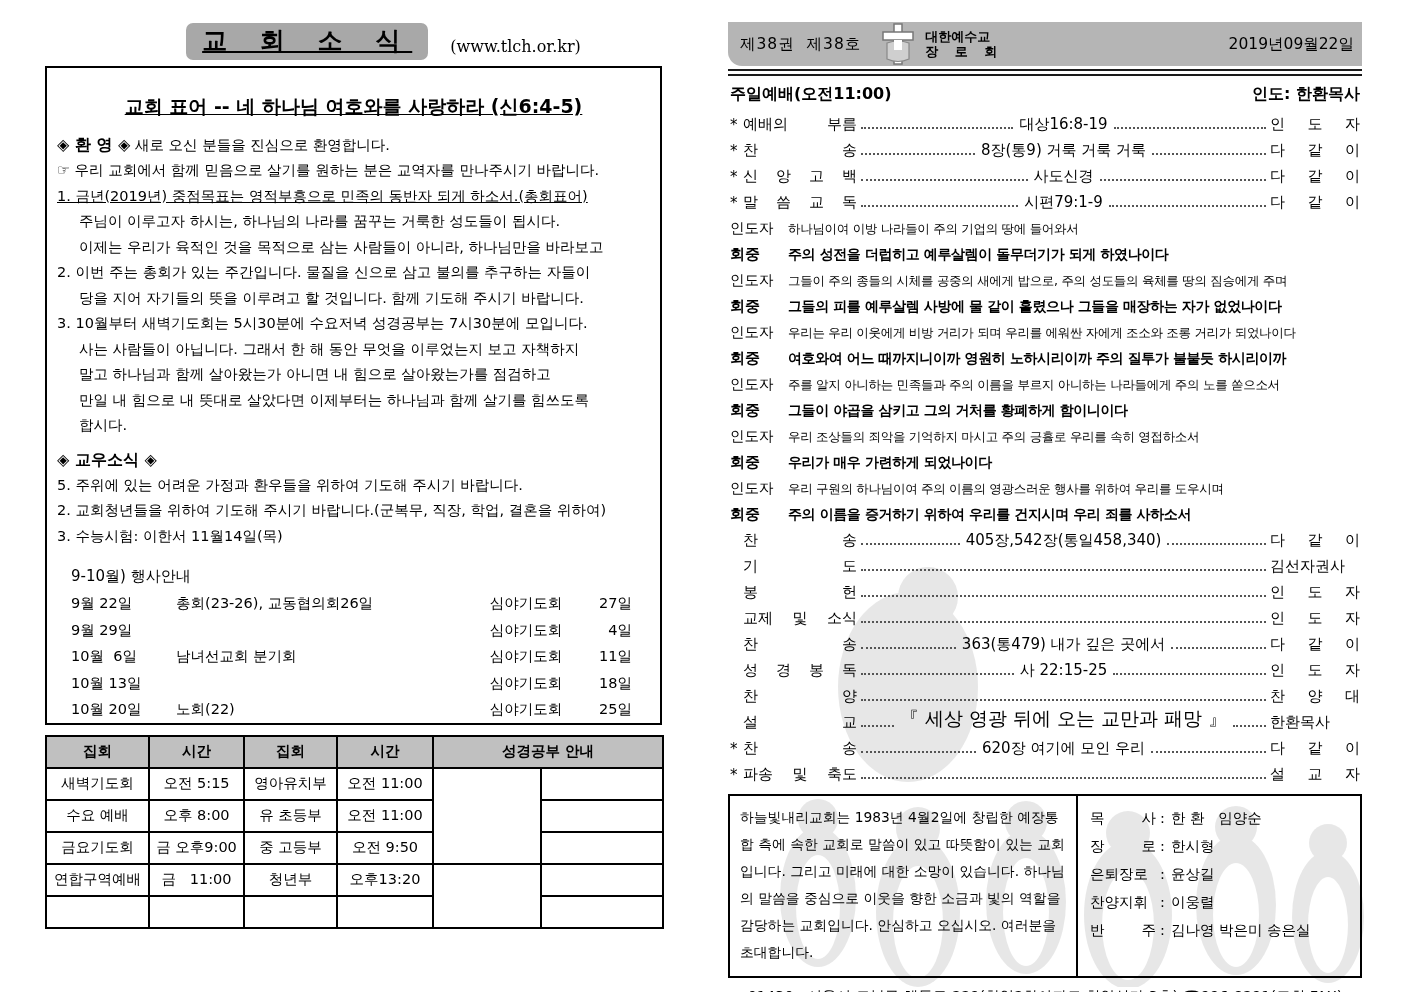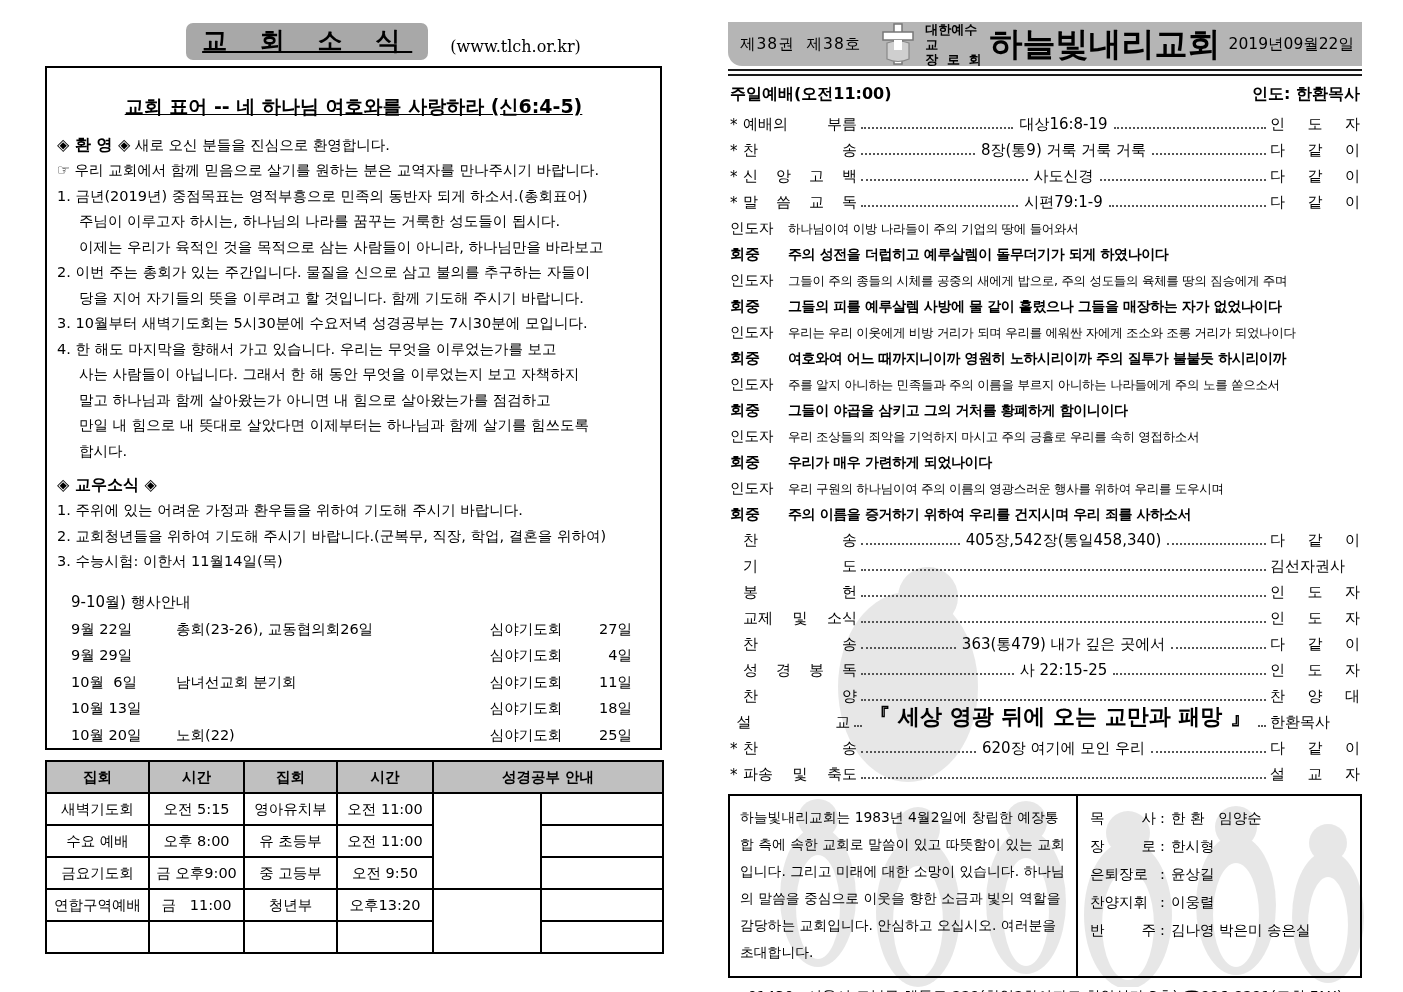--- a/index.html
+++ b/index.html
@@ -15,21 +15,21 @@
   .badge{background:#a8a8a8;border-radius:7px;padding:1px 16px 3px;font-size:25px;font-weight:bold;letter-spacing:12px;}
   .badge span{text-decoration:underline;}
   .url{font-size:16px;font-family:"DejaVu Serif","Liberation Serif",serif;padding-bottom:4px;}
   .lp-box{border:2px solid #000;padding:24px 10px 0;}
   .motto{text-align:center;font-size:19px;font-weight:bold;margin:2px 0 12px;}
   .motto span{text-decoration:underline;}
   .sec-head{font-weight:bold;font-size:16px;line-height:26px;margin-top:8px;}
   .sec-head.inline-head{display:inline;}
   .line{font-size:14.5px;line-height:25.5px;white-space:pre-wrap;}
   .line.ind{padding-left:22px;}
-  .line.u{}
+  .line.u{text-decoration:underline;}
   .welcome-first{font-size:14.5px;line-height:26px;margin-top:4px;}
   .events{margin-top:14px;}
   .ev-title{font-size:15px;line-height:27px;padding-left:14px;}
   .ev-row{display:grid;grid-template-columns:105px 1fr 108px 52px;font-size:14.5px;line-height:26.5px;padding:0 18px 0 14px;}
   .ev-date{white-space:pre;}
   .ev-event{text-align:left;}
   .ev-night{text-align:center;}
   .ev-day{text-align:right;white-space:pre;}
   .lp-table{border-collapse:collapse;width:100%;margin-top:10px;table-layout:fixed;}
   .lp-table th,.lp-table td{border:2px solid #000;height:30px;text-align:center;font-size:14.5px;padding:0;overflow:hidden;white-space:pre;}
@@ -44,21 +44,21 @@
   .denom .d2{text-align-last:justify;}
   .church-name{font-size:33px;font-weight:bold;letter-spacing:0px;white-space:nowrap;}
   .mdate{font-size:15.5px;margin-left:auto;white-space:nowrap;}
   .double-rule{border-top:2px solid #1a1a1a;border-bottom:2px solid #1a1a1a;height:3px;margin:3px 0 4px;}
   .svc-head{display:flex;justify-content:space-between;font-size:16px;font-weight:bold;line-height:28px;padding:0 2px;}
   .orow{display:flex;align-items:flex-end;height:26px;font-size:15px;padding:0 2px;}
   .ostar{width:13px;white-space:pre;}
   .olabel{width:114px;text-align-last:justify;white-space:pre-line;flex:none;}
   .dots{flex:1 1 10px;border-bottom:2px dotted #555;margin:0 4px 5px;min-width:8px;}
   .ocenter{white-space:pre;padding:0 2px;}
-  .ocenter.cb{font-weight:bold;font-size:22px;}
+  .ocenter.cb{font-weight:normal;font-size:19px;}
   .oright{width:90px;flex:none;text-align-last:justify;white-space:pre;}
   .rrow{display:flex;align-items:flex-end;height:26px;padding:0 2px;white-space:nowrap;}
   .rrole{width:58px;flex:none;font-size:14.5px;}
   .rrow.bold .rrole{font-weight:bold;font-size:15px;}
   .rtext{font-size:12.5px;letter-spacing:-0.3px;}
   .rrow.bold .rtext{font-weight:bold;font-size:14px;letter-spacing:-0.4px;}
   .info-box{display:flex;border:2px solid #000;margin-top:10px;min-height:142px;}
   .ib-left{flex:1;padding:8px 8px 10px 10px;font-size:13.8px;line-height:27px;border-right:2px solid #000;}
   .ib-right{width:262px;padding:8px 8px 8px 12px;font-size:14.5px;line-height:28px;}
   .staff-row{display:flex;white-space:pre;}
@@ -79,29 +79,28 @@
     <div class="motto"><span>교회 표어 -- 네 하나님 여호와를 사랑하라 (신6:4-5)</span></div>
     <div class="welcome-first"><span class="sec-head inline-head">◈ 환 영 ◈</span><span> 새로 오신 분들을 진심으로 환영합니다.</span></div>
     <div class="line">☞ 우리 교회에서 함께 믿음으로 살기를 원하는 분은 교역자를 만나주시기 바랍니다.</div>
     <div id="notice-lines">
         <div class="line u">1. 금년(2019년) 중점목표는 영적부흥으로 민족의 동반자 되게 하소서.(총회표어)</div>
         <div class="line ind">주님이 이루고자 하시는, 하나님의 나라를 꿈꾸는 거룩한 성도들이 됩시다.</div>
         <div class="line ind">이제는 우리가 육적인 것을 목적으로 삼는 사람들이 아니라, 하나님만을 바라보고</div>
         <div class="line">2. 이번 주는 총회가 있는 주간입니다. 물질을 신으로 삼고 불의를 추구하는 자들이</div>
         <div class="line ind">당을 지어 자기들의 뜻을 이루려고 할 것입니다. 함께 기도해 주시기 바랍니다.</div>
         <div class="line">3. 10월부터 새벽기도회는 5시30분에 수요저녁 성경공부는 7시30분에 모입니다.</div>
-        <div class="line">4. 한 해도 마지막을 향해서 가고 있습니다. 우리는 무엇을 이루었는가를 보고</div>
         <div class="line ind">사는 사람들이 아닙니다. 그래서 한 해 동안 무엇을 이루었는지 보고 자책하지</div>
         <div class="line ind">말고 하나님과 함께 살아왔는가 아니면 내 힘으로 살아왔는가를 점검하고</div>
         <div class="line ind">만일 내 힘으로 내 뜻대로 살았다면 이제부터는 하나님과 함께 살기를 힘쓰도록</div>
         <div class="line ind">합시다.</div>
       </div>
     <div class="sec-head">◈ 교우소식 ◈</div>
     <div id="news-lines">
-        <div class="line">1. 주위에 있는 어려운 가정과 환우들을 위하여 기도해 주시기 바랍니다.</div>
+        <div class="line">5. 주위에 있는 어려운 가정과 환우들을 위하여 기도해 주시기 바랍니다.</div>
         <div class="line">2. 교회청년들을 위하여 기도해 주시기 바랍니다.(군복무, 직장, 학업, 결혼을 위하여)</div>
         <div class="line">3. 수능시험: 이한서 11월14일(목)</div>
       </div>
     <div class="events">
       <div class="ev-title">9-10월) 행사안내</div>
       <div id="event-rows">
           <div class="ev-row">
             <span class="ev-date">9월 22일</span>
             <span class="ev-event">총회(23-26), 교동협의회26일</span>
             <span class="ev-night">심야기도회</span>
@@ -227,21 +226,20 @@
       <svg class="cross-logo" width="38" height="42" viewBox="0 0 38 42">
         <rect x="15" y="1" width="8" height="40" fill="#ffffff" stroke="#777" stroke-width="1.5"></rect>
         <rect x="4" y="9" width="30" height="8" fill="#ffffff" stroke="#777" stroke-width="1.5"></rect>
         <path d="M8 20 Q19 16 30 20 L30 36 Q19 41 8 36 Z" fill="#cfcfcf" stroke="#888" stroke-width="1.2"></path>
         <rect x="15" y="17" width="8" height="10" fill="#ffffff"></rect>
       </svg>
       <span class="denom">
         <span class="d1">대한예수교</span>
         <span class="d2">장 로 회</span>
       </span>
-      <span class="church-name">하늘빛내리교회</span>
       <span class="mdate">2019년09월22일</span>
     </div>
     <div class="double-rule"></div>
     <div class="svc-head">
       <span>주일예배(오전11:00)</span>
       <span>인도: 한환목사</span>
     </div>
     <div id="worship-list">
         <div class="orow">
           <span class="ostar">*</span>

